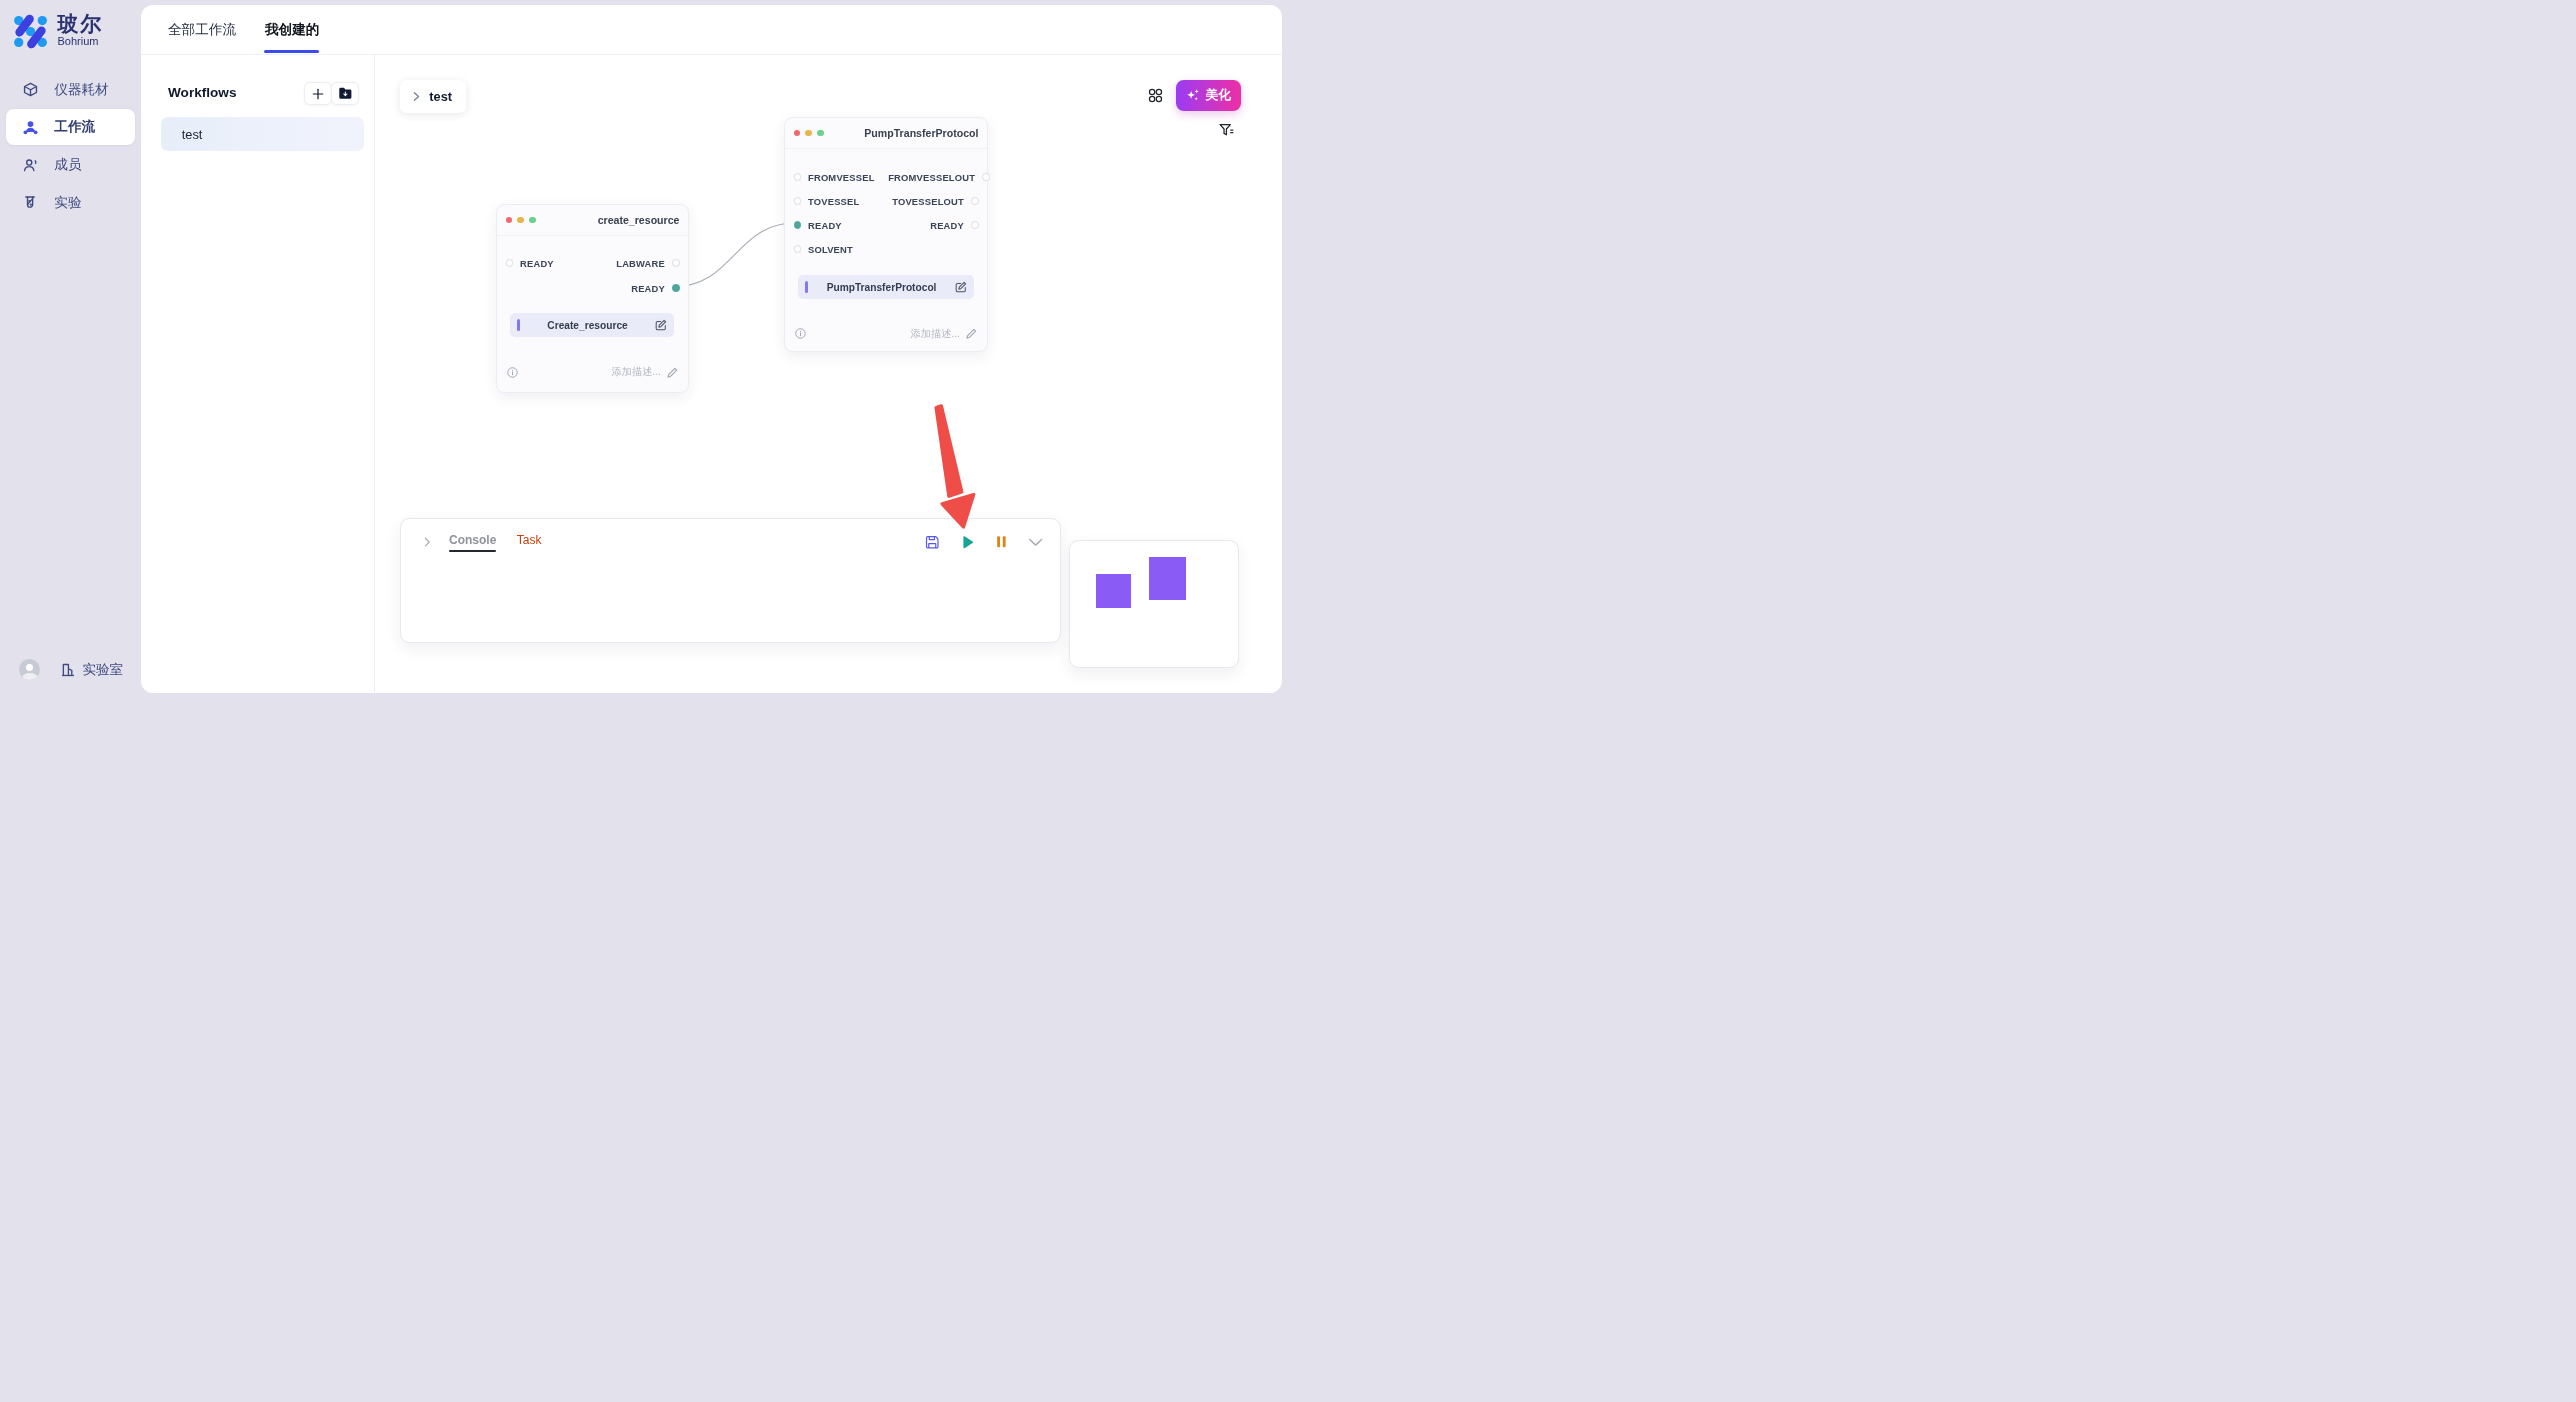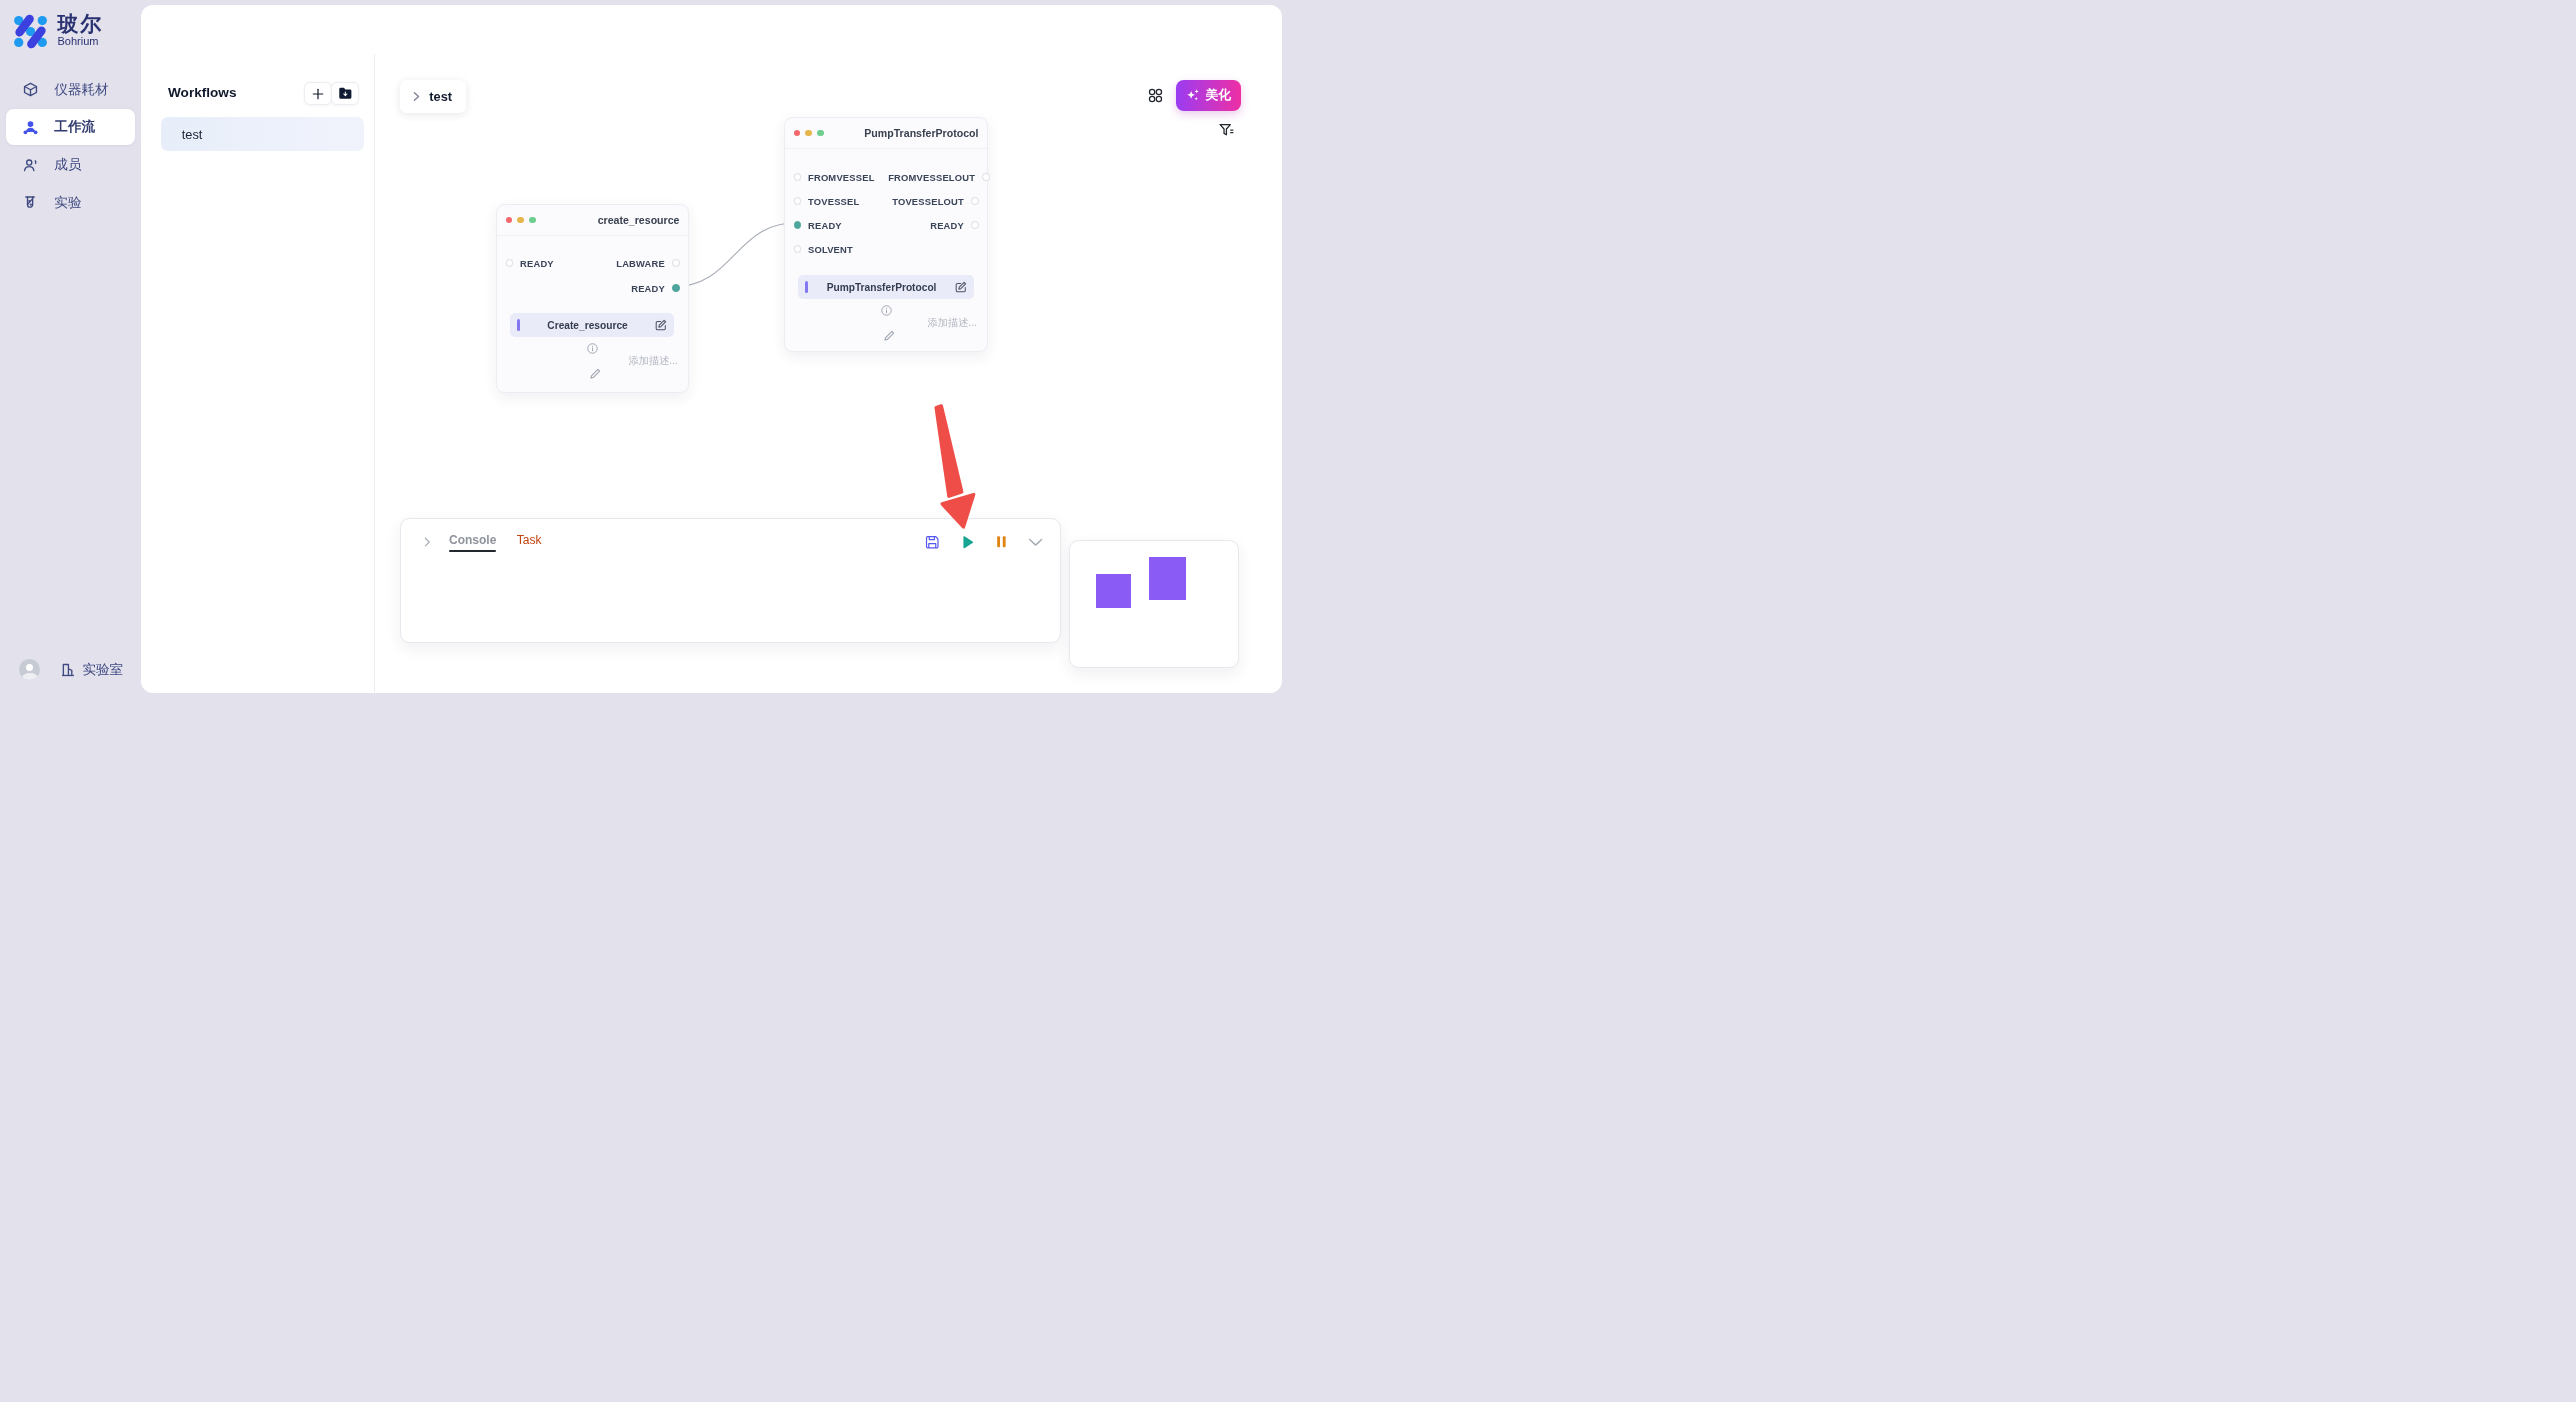--- a/index.html
+++ b/index.html
@@ -63,21 +63,21 @@
   .node.pump .prows{padding-top:16px;}
   .node.pump .prow{height:24px;}
   .pdot{width:7.7px;height:7.7px;border-radius:50%;background:#fff;border:1.3px solid #D9DAE3;box-sizing:border-box;flex:0 0 auto;cursor:crosshair;}
   .pdot.filled{background:#4CA69B;border-color:#4CA69B;}
   .plabel{font-size:9.4px;font-weight:bold;color:#3A4458;letter-spacing:0.2px;margin:0 6.8px;white-space:nowrap;text-align:right;}
   .pspacer{flex:1;}
   .nlabel-bar{position:absolute;height:24px;background:#E9EBF8;border-radius:5.1px;display:flex;align-items:center;cursor:pointer;}
   .nmark{width:2.6px;height:12.8px;border-radius:1.7px;background:#8278F2;margin-left:7.7px;flex:0 0 auto;}
   .nlabel{flex:1;text-align:center;font-size:10.2px;font-weight:bold;color:#353C4F;}
   .nedit{margin-right:6.8px;display:flex;flex:0 0 auto;}
-  .node-foot{position:absolute;left:10.2px;right:10.2px;display:flex;align-items:center;flex-direction:column;}
+  .node-foot{position:absolute;left:10.2px;right:10.2px;display:flex;align-items:center;}
   .nplaceholder{margin-left:auto;font-size:10.2px;color:#B3B7C2;}
   .npencil{margin-left:6px;display:flex;}
   .node.create{left:122px;top:150px;width:191px;height:187px;}
   .node.create .nlabel-bar{left:12.8px;top:108px;width:164px;}
   .node.create .node-foot{bottom:12.8px;}
   .node.pump{left:410px;top:63px;width:202px;height:233px;}
   .node.pump .nlabel-bar{left:12.8px;top:157px;width:176px;}
   .node.pump .node-foot{bottom:10.2px;}
   
   .console{position:absolute;left:26.4px;top:464px;width:661px;height:125px;background:#fff;border:0.9px solid #E7E7EE;border-radius:9.4px;box-shadow:0 5.1px 15.3px rgba(40,40,80,0.07);box-sizing:border-box;}
@@ -171,20 +171,25 @@
           <path d="M10 8l4 2v6"></path>
           <path d="M2.5 16h14"></path>
       </svg>
       <span class="ws-label">实验室</span>
     </div>
   </div>
 </div>
 
 <div class="main-card">
 
+  <div class="tabs-row">
+    <div class="tab t0">全部工作流</div>
+    <div class="tab t1">我创建的</div>
+    <div class="tab-underline"></div>
+  </div>
 
   <div class="wf-panel">
     <div class="wf-title">Workflows</div>
     <div class="wf-btn add">
       <svg width="12" height="12" viewBox="0 0 14 14" stroke="#10182B" stroke-width="1.4" stroke-linecap="round">
         <line x1="7" y1="1.5" x2="7" y2="12.5"></line>
           <line x1="1.5" y1="7" x2="12.5" y2="7"></line>
       </svg>
     </div>
     <div class="wf-btn import">

